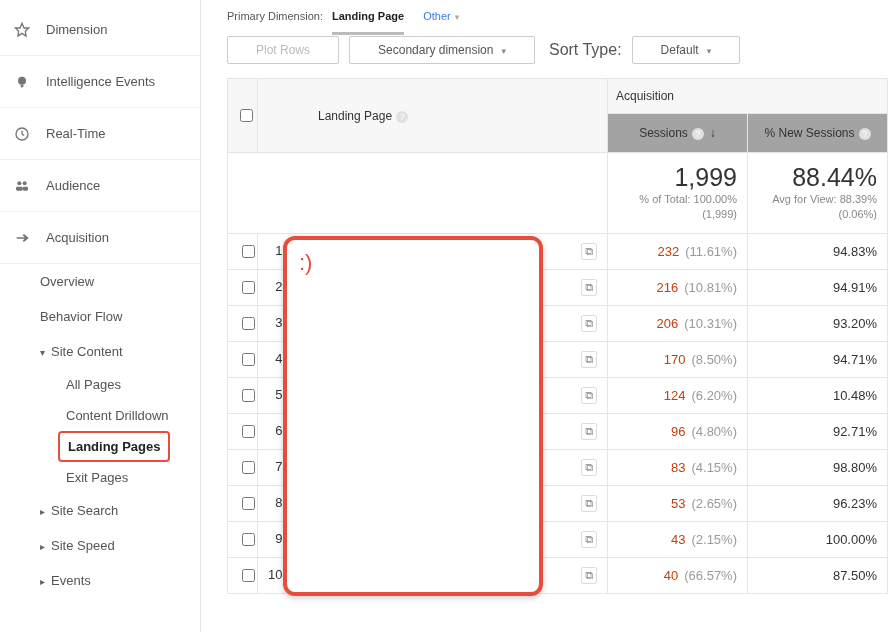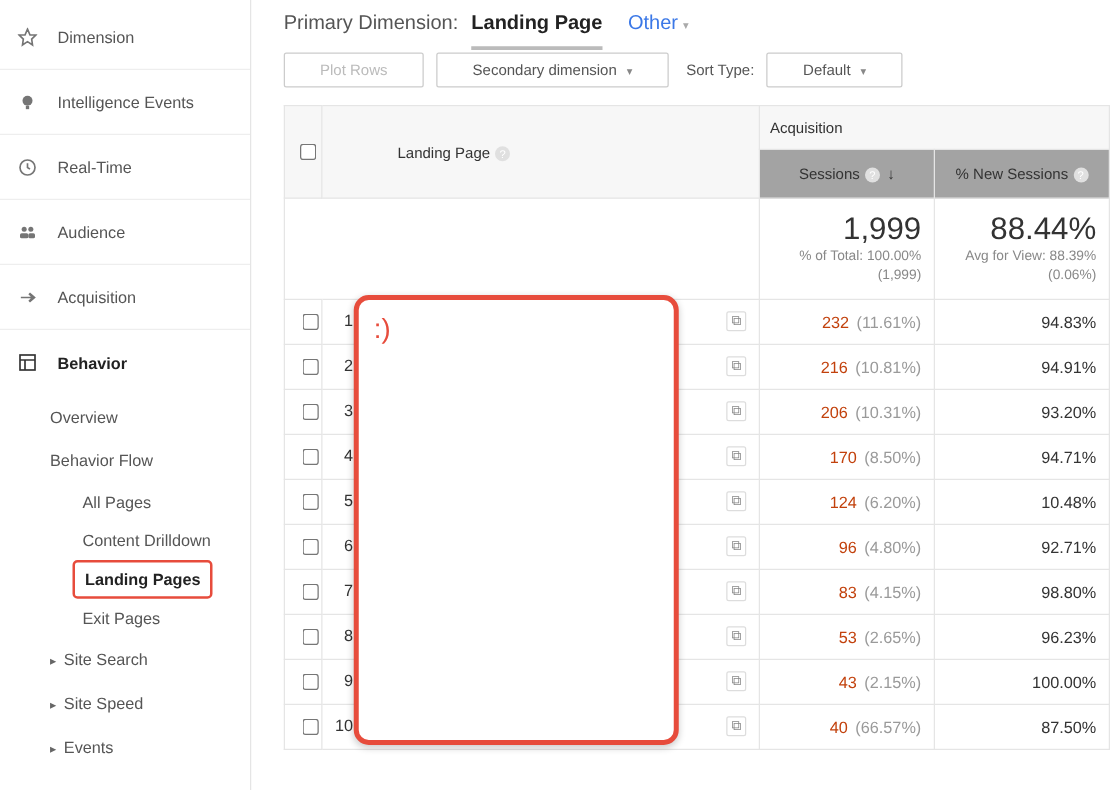--- a/index.html
+++ b/index.html
@@ -10,30 +10,30 @@
   .nav-item .icon { width:20px; height:20px; margin-right:14px; display:flex; align-items:center; justify-content:center; color:#757575;}
   .nav-item.selected { font-weight:bold; color:#222;}
   .sep { border-bottom:1px solid #eee; }
   .subnav { padding:0 0 8px 40px; }
   .subnav .sub { padding:10px 0; color:#555; cursor:pointer; font-size:13px;}
   .subnav .sub.group::before { content:"▸"; font-size:10px; margin-right:6px; color:#666;}
   .subnav .sub.group.open::before { content:"▾"; }
   .subnav .subsub { padding:8px 0 8px 26px; color:#555; cursor:pointer; font-size:13px;}
   .subnav .subsub.active { font-weight:bold; color:#222; border:2px solid #e74c3c; border-radius:4px; padding:6px 8px; margin-left:18px; display:inline-block;}
   .content { flex:1; padding:10px 0 0 26px; position:relative; }
-  .dimline { font-size:16px; color:#555; margin-bottom:14px;}
+  .dimline { font-size:11px; color:#555; margin-bottom:14px;}
   .dimline .label { margin-right:6px;}
   .dimline .value { font-weight:bold; color:#222; margin-right:16px; border-bottom:3px solid #bbb; padding-bottom:10px;}
   .dimline .other { color:#3b78e7; cursor:pointer;}
   .dimline .other::after { content:"▾"; font-size:9px; margin-left:4px; color:#aaa;}
   .toolbar { display:flex; align-items:center; gap:10px; margin-bottom:14px;}
   .btn { border:1px solid #ccc; background:#fff; padding:6px 28px; font-size:12px; color:#555; border-radius:2px; cursor:pointer;}
   .btn.disabled { color:#bbb; cursor:default;}
   .btn .caret::after { content:"▾"; font-size:9px; margin-left:8px; color:#888;}
-  .sorttype { font-size:12px; color:#555; margin-left:4px;}
+  .sorttype { font-size:16px; color:#555; margin-left:4px;}
   table { border-collapse:collapse; width:660px; table-layout:fixed;}
   th, td { border:1px solid #e5e5e5; }
   thead .group th { background:#f7f7f7; font-weight:normal; font-size:12px; color:#333; padding:10px 8px; text-align:left;}
   thead .head th { background:#a3a3a3; font-size:12px; font-weight:normal; color:#333; padding:12px 8px;}
   thead .head th.center { text-align:center;}
   .help { display:inline-block; width:12px; height:12px; border-radius:50%; background:#e0e0e0; color:#fff; font-size:9px; line-height:12px; text-align:center; margin-left:4px;}
   .sortarrow { margin-left:6px; font-size:12px;}
   tbody tr.summary td { background:#fff; padding:10px 10px; text-align:right; vertical-align:top;}
   tbody tr.summary .big { font-size:25px; color:#333; display:block;}
   tbody tr.summary .small { font-size:11px; color:#888; display:block; line-height:1.4;}
@@ -95,33 +95,24 @@
       <span>Audience</span>
     </div>
     <div class="nav-item sep">
       <span class="icon">
           <svg width="18" height="16" viewBox="0 0 24 24" fill="#757575">
             <path d="M4 11h12l-3-3 2-2 7 6-7 6-2-2 3-3H4z"></path>
           </svg>
         </span>
       <span>Acquisition</span>
     </div>
-    <div class="nav-item selected">
-      <span class="icon">
-          <svg width="16" height="16" viewBox="0 0 24 24" fill="none" stroke="#333" stroke-width="2">
-            <rect x="3" y="3" width="18" height="18"></rect>
-            <line x1="3" y1="9" x2="21" y2="9"></line>
-            <line x1="9" y1="9" x2="9" y2="21"></line>
-          </svg>
-        </span>
-      <span>Behavior</span>
-    </div>
     <div class="subnav">
       <div class="sub">Overview</div>
       <div class="sub">Behavior Flow</div>
+      <div class="sub group open"><span>Site Content</span></div>
       <div class="subsub">All Pages</div>
       <div class="subsub">Content Drilldown</div>
       <div><span class="subsub active">Landing Pages</span></div>
       <div class="subsub">Exit Pages</div>
       <div class="sub group"><span>Site Search</span></div>
       <div class="sub group"><span>Site Speed</span></div>
       <div class="sub group"><span>Events</span></div>
     </div>
   </div>
 

